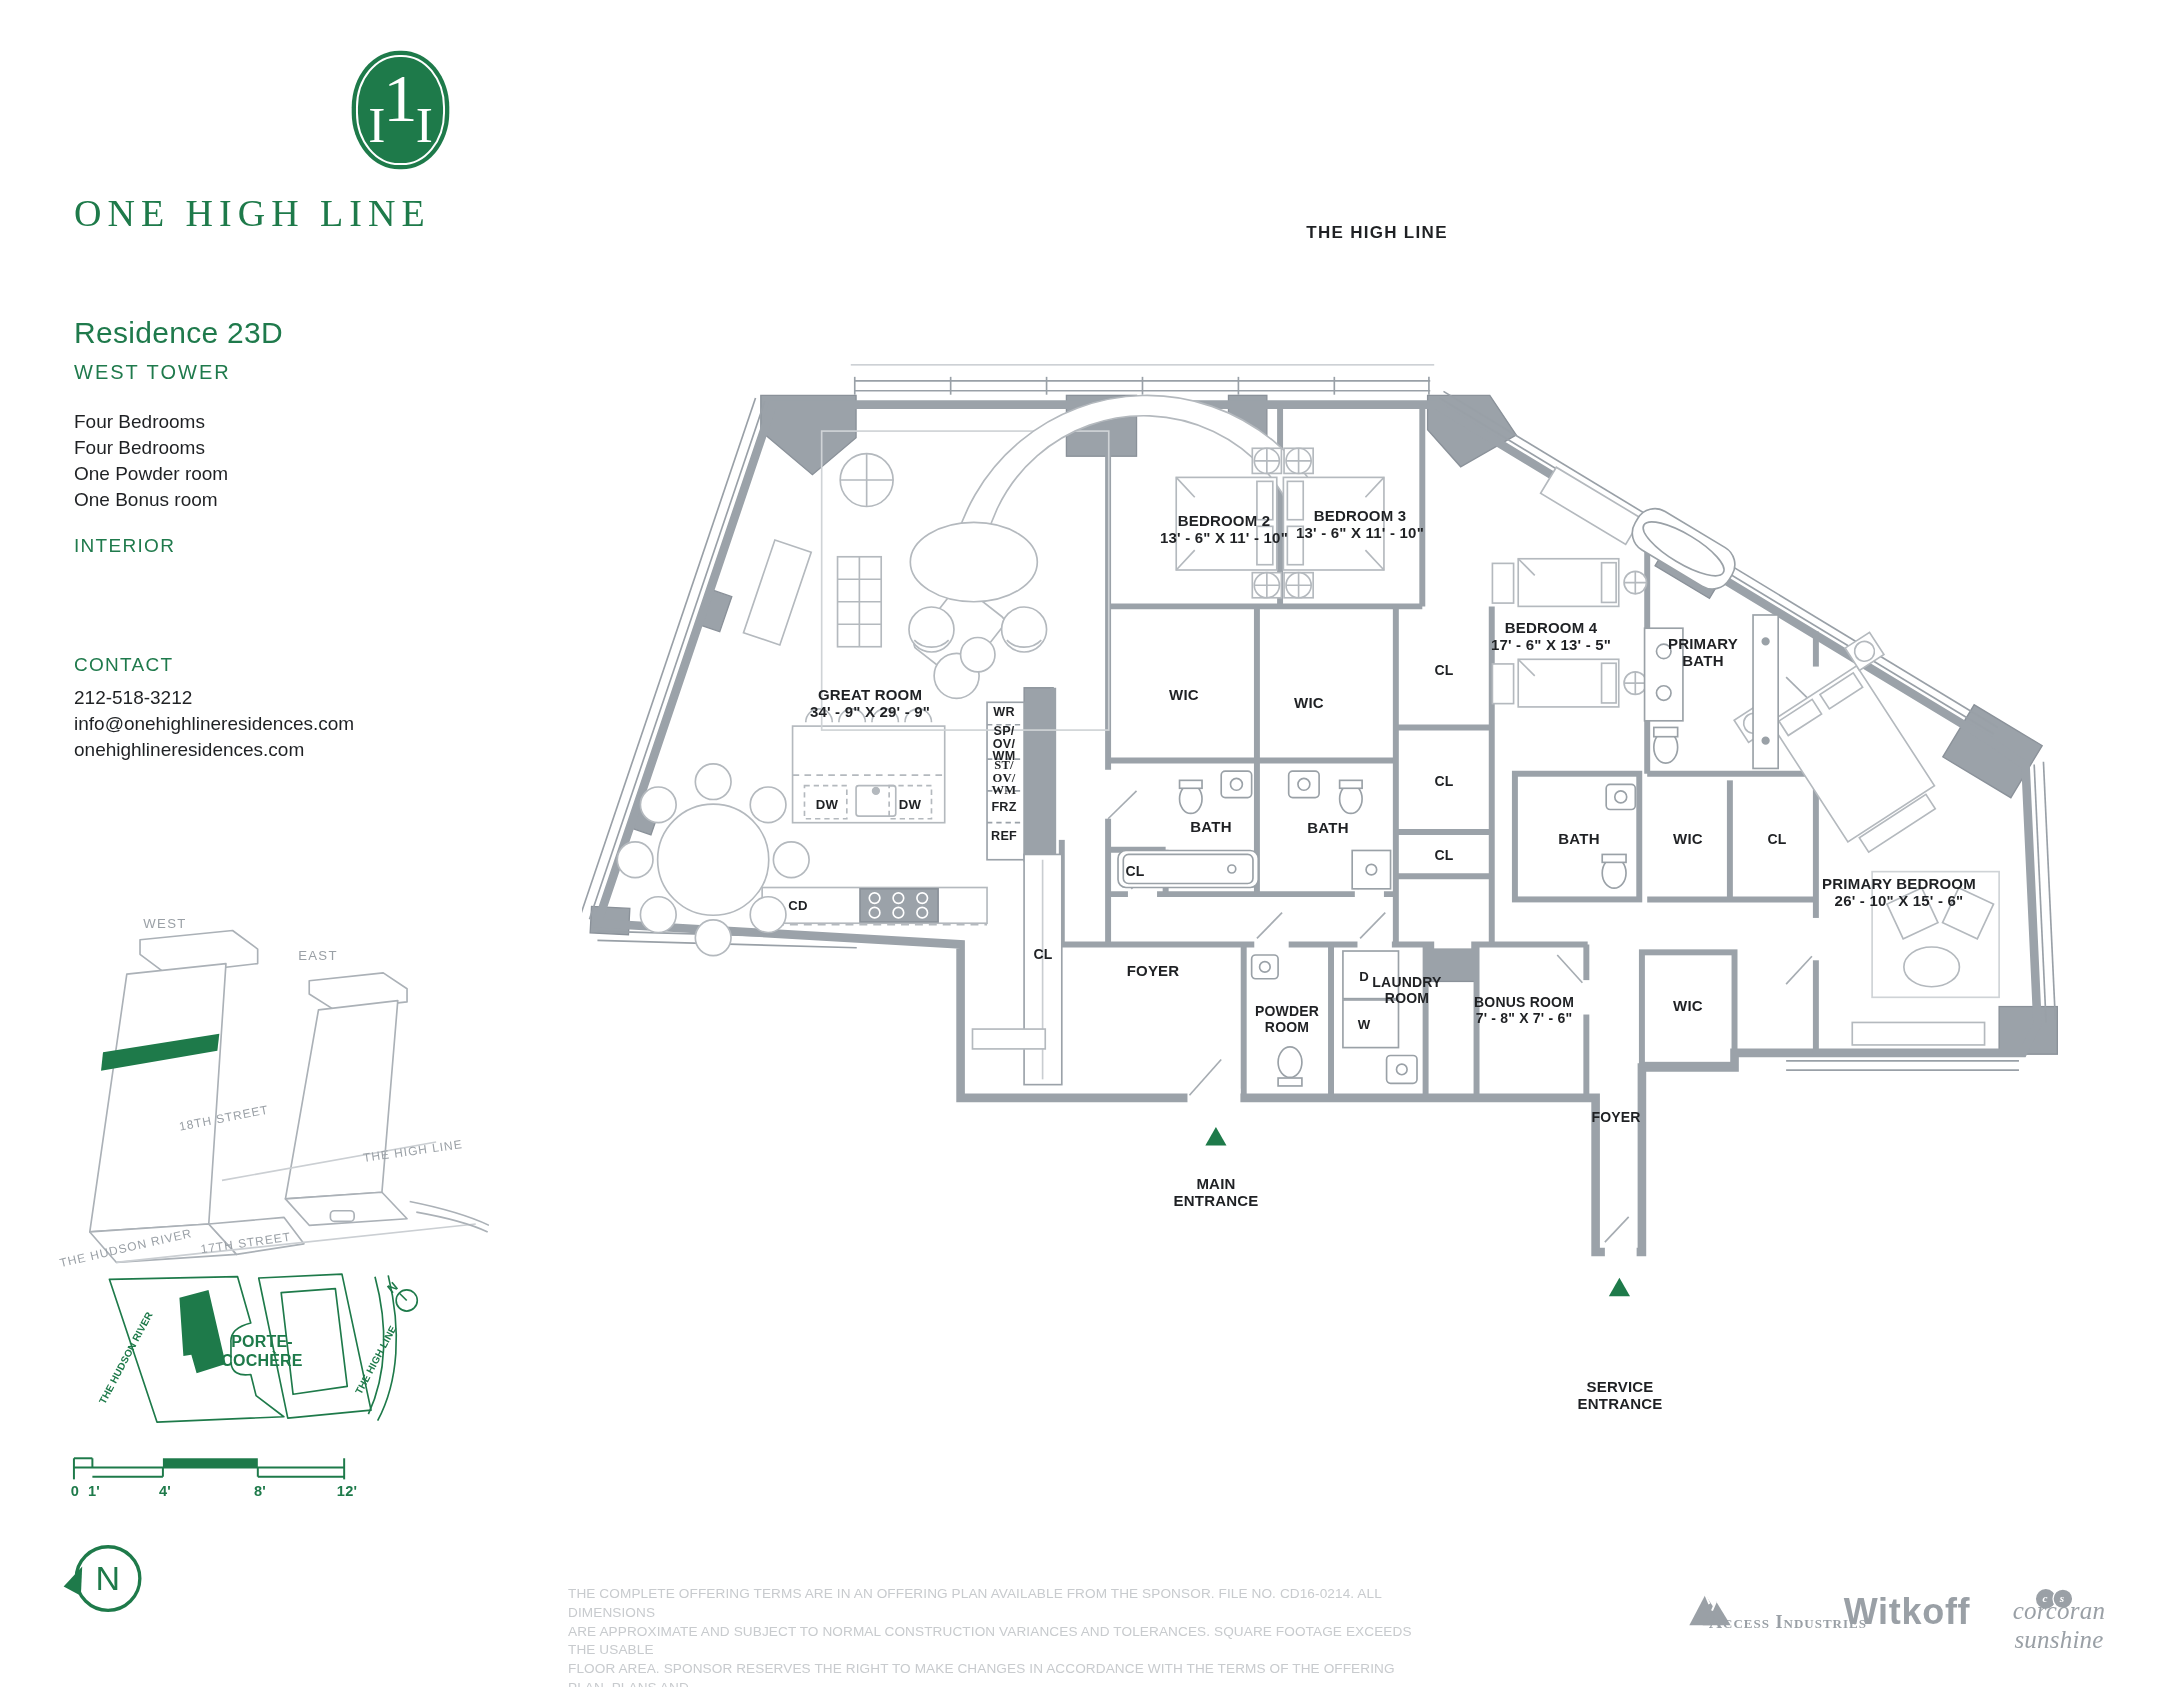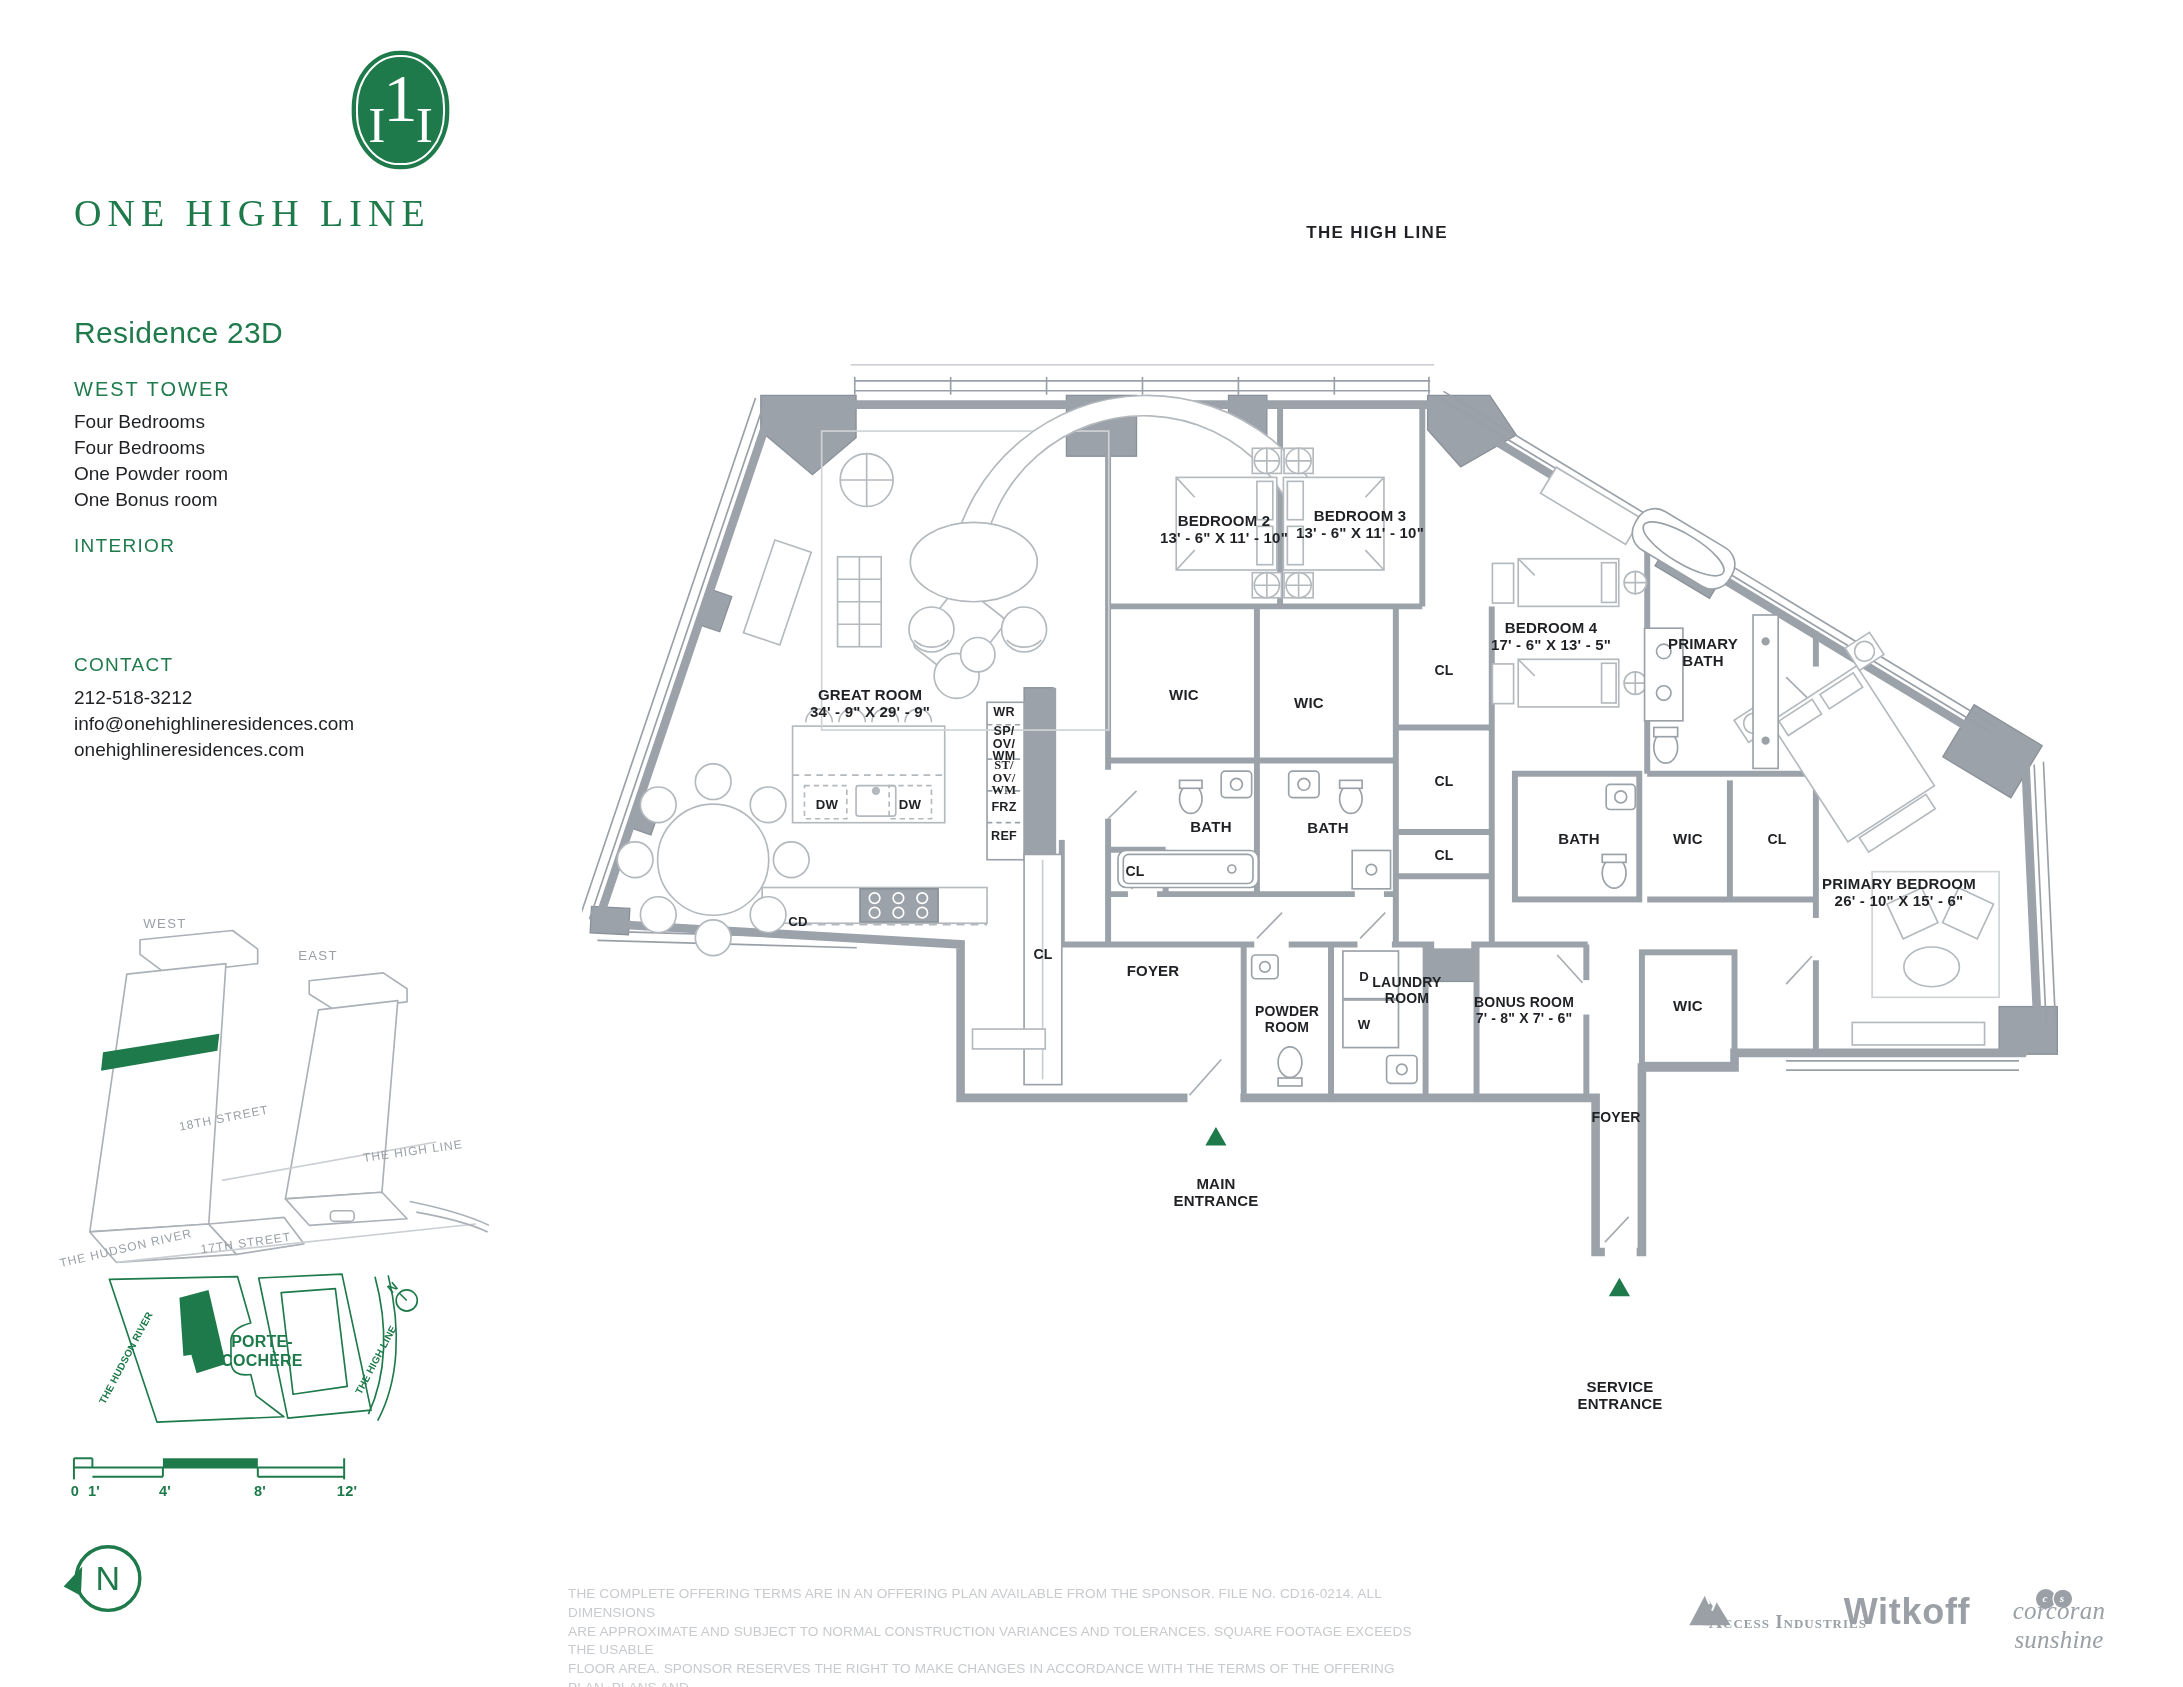--- a/index.html
+++ b/index.html
@@ -4,21 +4,21 @@
 <style>
   html,body{margin:0;padding:0;background:#ffffff;}
   body{width:2183px;height:1687px;overflow:hidden;position:relative;
        font-family:"Liberation Sans", sans-serif;}
   #page{position:absolute;inset:0;background:#fff;}
   .abs{position:absolute;}
   
   #wordmark{left:74px;top:191px;width:397px;color:#1E7A4A;
     font-family:Liberation Serif, serif;font-size:38px;letter-spacing:6px;font-weight:400;}
   #res-title{left:74px;top:316px;font-size:30px;font-weight:500;color:#1F7A4C;letter-spacing:0.3px;}
-  #res-tower{left:74px;top:361px;font-size:20px;font-weight:500;color:#1F7A4C;letter-spacing:2px;margin-top:17px;}
+  #res-tower{left:74px;top:361px;font-size:20px;font-weight:500;color:#1F7A4C;letter-spacing:2px;}
   .side-block{left:74px;color:#1f2124;font-size:19px;line-height:26px;}
   .green-head{color:#1F7A4C;font-weight:500;letter-spacing:1.3px;font-size:19px;}
   
   .ov{position:absolute;font-family:"Liberation Sans",sans-serif;font-weight:700;
       color:#1f2124;font-size:15px;white-space:pre-line;text-align:center;
       line-height:1.16;letter-spacing:0.2px;transform:translate(-50%,-50%);}
   
   #disclaimer{left:568px;top:1585px;width:860px;font-size:13.6px;line-height:1.38;
       color:#C8CBCE;letter-spacing:0.1px;white-space:pre-line;text-align:left;}
   svg{display:block;}
@@ -425,21 +425,21 @@
       <div class="ov" style="left: 1004px; top: 744px; font-size: 12.6px; line-height: 1; transform: translate(-50%, -50%);">SP/
 OV/
 WM</div>
       <div class="ov" style="left: 1004px; top: 778px; font-size: 12.6px; line-height: 1; transform: translate(-50%, -50%); font-family: Liberation Serif, serif;">ST/
 OV/
 WM</div>
       <div class="ov" style="left: 1004px; top: 807px; font-size: 12.6px; transform: translate(-50%, -50%);">FRZ</div>
       <div class="ov" style="left: 1004px; top: 836px; font-size: 12.6px; transform: translate(-50%, -50%);">REF</div>
       <div class="ov" style="left: 827px; top: 805px; font-size: 13.2px; transform: translate(-50%, -50%);">DW</div>
       <div class="ov" style="left: 910px; top: 805px; font-size: 13.2px; transform: translate(-50%, -50%);">DW</div>
-      <div class="ov" style="left: 798px; top: 906px; font-size: 13.2px; transform: translate(-50%, -50%); margin-top: 16px;">CD</div>
+      <div class="ov" style="left: 798px; top: 906px; font-size: 13.2px; transform: translate(-50%, -50%);">CD</div>
       <div class="ov" style="left: 1364px; top: 977px; font-size: 13.2px; transform: translate(-50%, -50%);">D</div>
       <div class="ov" style="left: 1364px; top: 1025px; font-size: 13.2px; transform: translate(-50%, -50%);">W</div>
       <div class="ov" style="left: 1216px; top: 1192px; transform: translate(-50%, -50%);">MAIN
 ENTRANCE</div>
       <div class="ov" style="left: 1620px; top: 1395px; transform: translate(-50%, -50%);">SERVICE
 ENTRANCE</div>
       <div class="ov" style="left: 165px; top: 924px; font-size: 13.2px; color: rgb(154, 160, 166); font-weight: 400; letter-spacing: 1.3px; transform: translate(-50%, -50%);">WEST</div>
       <div class="ov" style="left: 318px; top: 956px; font-size: 13.2px; color: rgb(154, 160, 166); font-weight: 400; letter-spacing: 1.3px; transform: translate(-50%, -50%);">EAST</div>
       <div class="ov" style="left: 224px; top: 1119px; font-size: 12px; color: rgb(154, 160, 166); font-weight: 400; letter-spacing: 1px; transform: translate(-50%, -50%) rotate(-11deg);">18TH STREET</div>
       <div class="ov" style="left: 413px; top: 1152px; font-size: 12px; color: rgb(154, 160, 166); font-weight: 400; letter-spacing: 1px; transform: translate(-50%, -50%) rotate(-8deg);">THE HIGH LINE</div>

